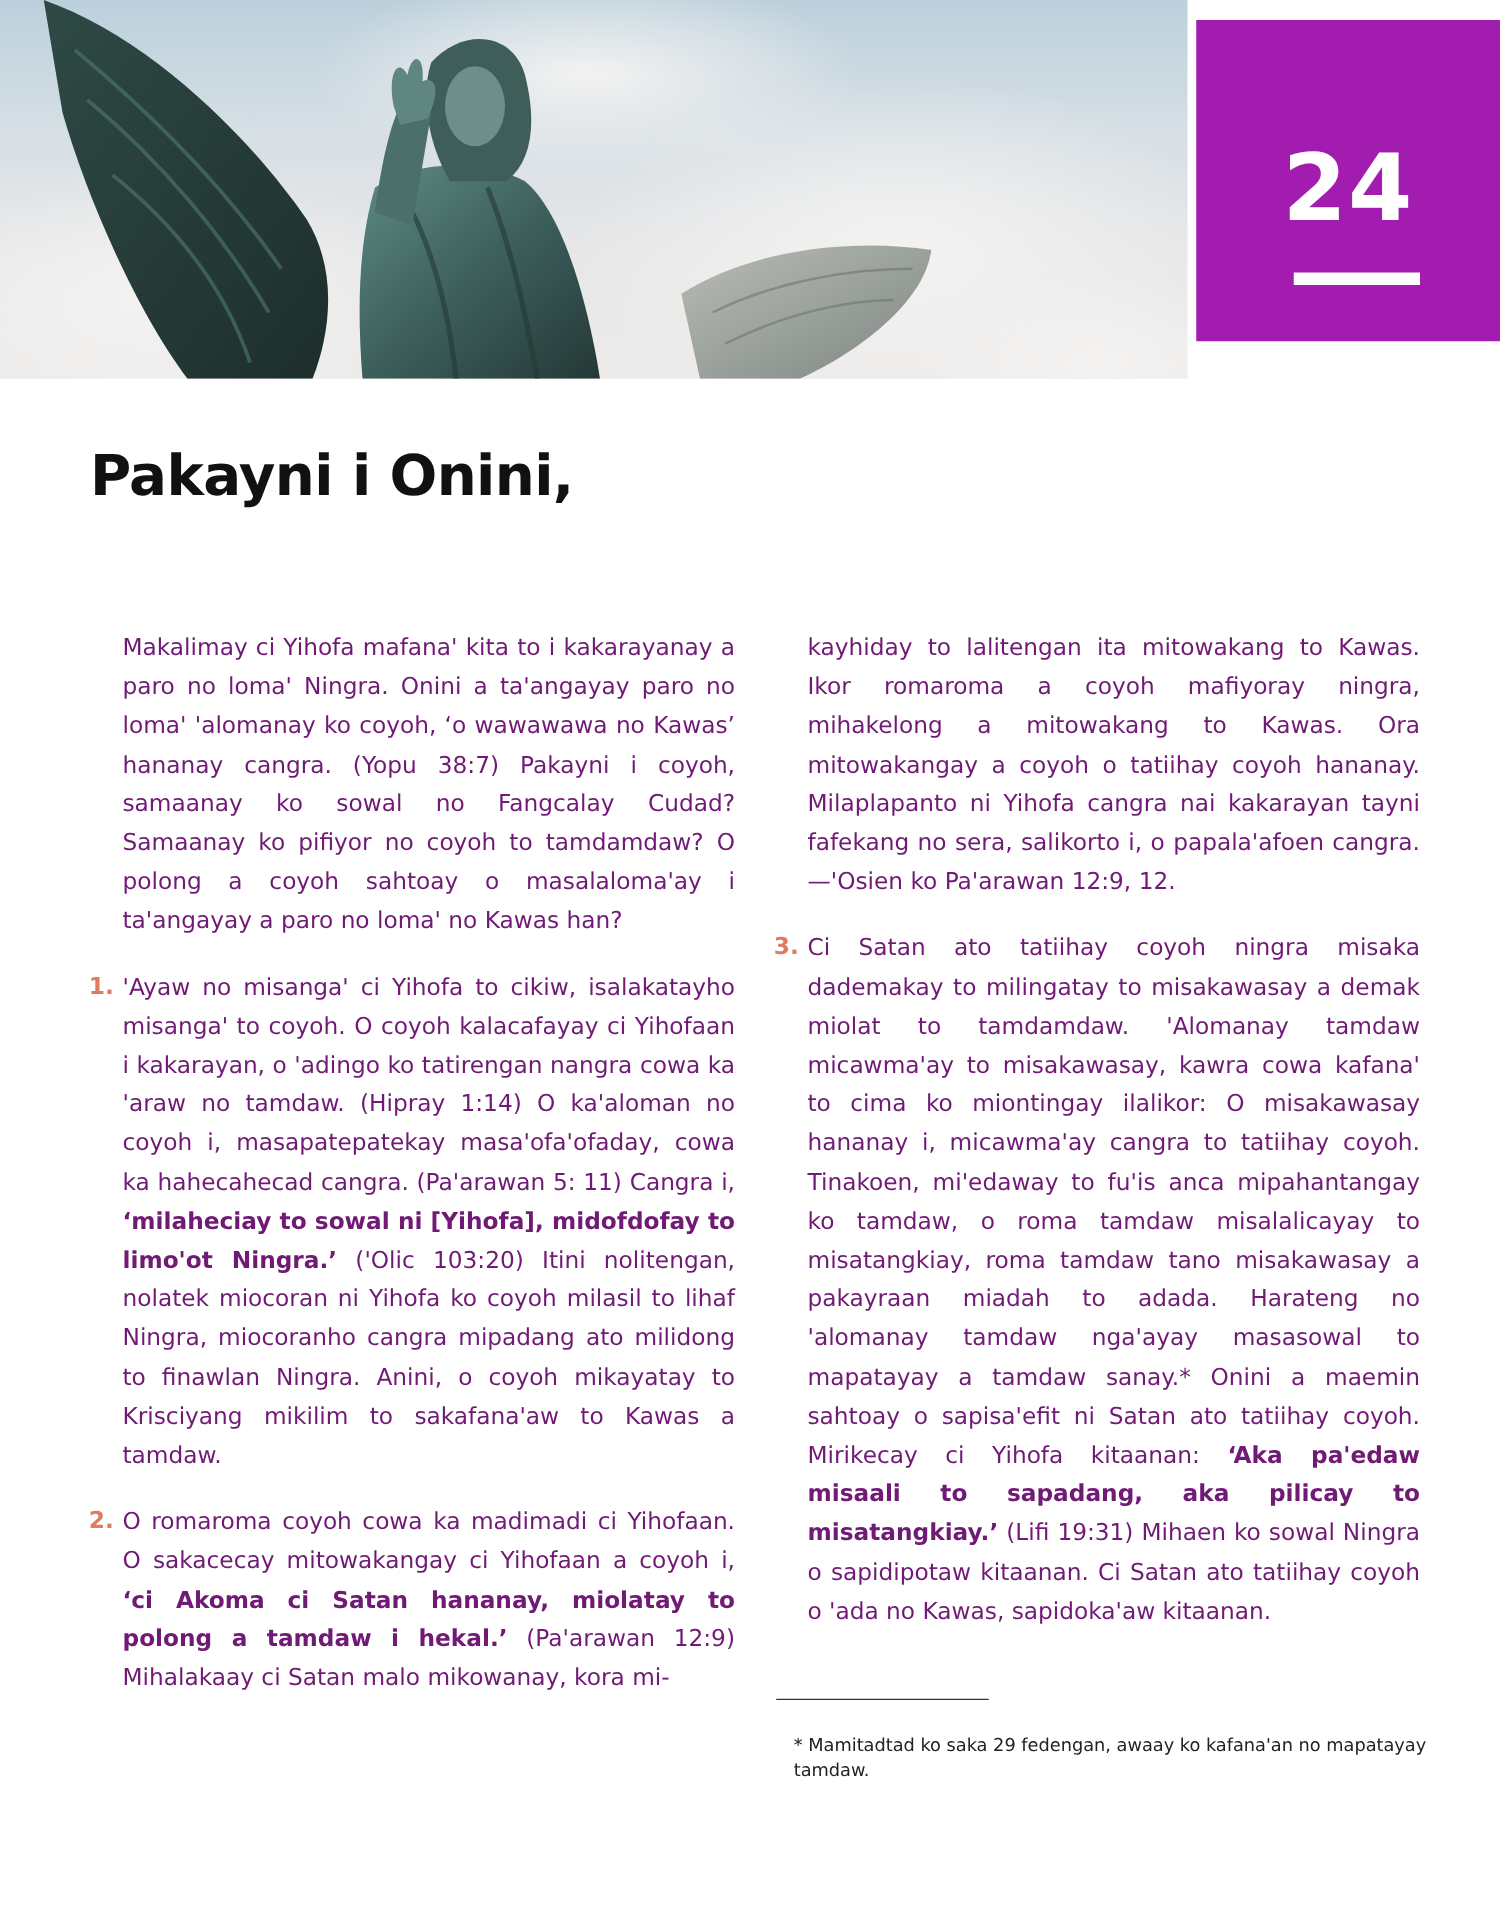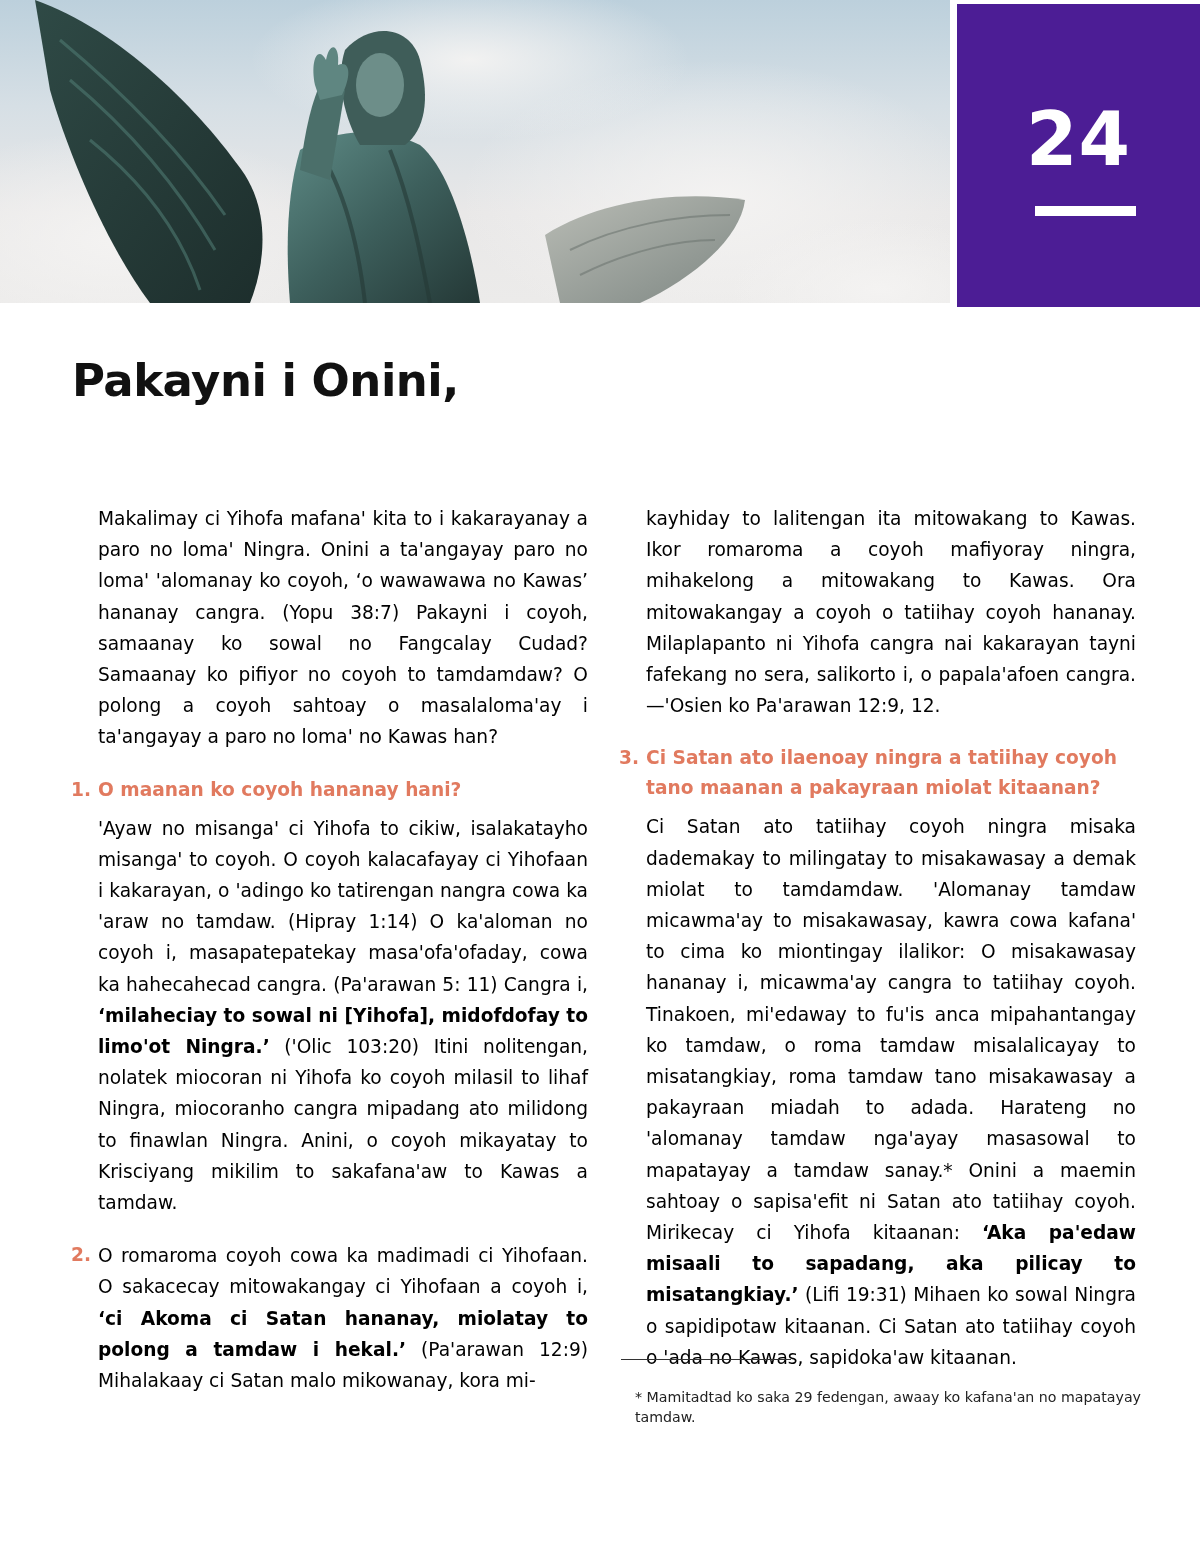--- a/index.html
+++ b/index.html
@@ -3,39 +3,39 @@
 <meta charset="utf-8">
 <style>
   html, body { margin: 0; padding: 0; background: #ffffff; }
   body { width: 1200px; height: 1543px; position: relative; overflow: hidden;
          font-family: "DejaVu Sans", sans-serif; color: #1a1a1a; }
 
   
   .hero { position: absolute; left: 0; top: 0; width: 950px; height: 303px; overflow: hidden;
           background: linear-gradient(180deg, #bcd0dc 0%, #d6dfe5 35%, #e9e8e8 70%, #ecebea 100%); }
   .hero svg { position: absolute; left: 0; top: 0; width: 950px; height: 303px; }
-  .badge { position: absolute; left: 957px; top: 4px; width: 243px; height: 303px; background: #4c1d95; }
+  .badge { position: absolute; left: 957px; top: 16px; width: 243px; height: 257px; background: #a21caf; }
   .badge-number { position: absolute; left: 0; right: 0; top: 98px; text-align: center;
                   color: #ffffff; font-family: "DejaVu Sans", sans-serif; font-weight: bold;
                   font-size: 74px; letter-spacing: 1px; line-height: 1; }
   .badge-rule { position: absolute; left: 78px; top: 202px; width: 101px; height: 10px; background: #ffffff; }
 
   
   .title { position: absolute; left: 72px; top: 352px; margin: 0;
            font-family: "DejaVu Sans", sans-serif; font-weight: bold; font-size: 45px;
            line-height: 58px; color: #111111; letter-spacing: -0.5px; }
   .title span { display: block; }
 
   
   .col { position: absolute; top: 503px; width: 490px; }
   .col-left { left: 98px; }
   .col-right { left: 646px; }
 
   .para { margin: 0; font-size: 18.6px; line-height: 31.2px; text-align: justify;
-          hyphens: manual; color: #000000; }
+          hyphens: manual; color: #701a75; }
   .para b { font-weight: bold; }
 
   .question { position: relative; margin: 0; font-weight: bold; font-size: 18.6px;
               line-height: 30px; color: #e17a5f; }
   .question .qnum { position: absolute; left: -27px; top: 0; }
 
   .q1 { margin-top: 22px; margin-bottom: 8px; }
   .q2 { margin-top: 22px; margin-bottom: 8px; }
   .q3 { margin-top: 22px; margin-bottom: 8px; }
 
@@ -97,34 +97,32 @@
 
 <h1 class="title">
   <span>Pakayni i Onini,</span>
 </h1>
 
 <div class="col col-left">
   <p class="para">Makalimay ci Yihofa mafana' kita to i kakarayanay a paro no loma' Ningra. Onini a ta'angayay paro no loma' 'alomanay ko coyoh, ‘o wawawawa no Kawas’ hananay cangra. (Yopu 38:7) Pakayni i coyoh, samaanay ko sowal no Fangcalay Cudad? Samaanay ko pifiyor no coyoh to tamdamdaw? O polong a coyoh sahtoay o masalaloma'ay i ta'angayay a paro no loma' no Kawas han?</p>
 
   <h3 class="question q1">
     <span class="qnum">1.</span>
-    <span>O maanan ko coyoh hananay hani?</span>
   </h3>
   <p class="para"><span>'Ayaw no misanga' ci Yihofa to cikiw, isalakatayho misanga' to coyoh. O coyoh kalacafayay ci Yihofaan i kakarayan, o 'adingo ko tatirengan nangra cowa ka 'araw no tamdaw. (Hipray 1:14) O ka'aloman no coyoh i, masapatepatekay masa'ofa'ofaday, cowa ka hahecahecad cangra. (Pa'arawan 5: 11) Cangra i, </span><b>‘milaheciay to sowal ni [Yihofa], midofdofay to limo'ot Ningra.’</b><span> ('Olic 103:20) Itini nolitengan, nolatek miocoran ni Yihofa ko coyoh milasil to lihaf Ningra, miocoranho cangra mipadang ato milidong to finawlan Ningra. Anini, o coyoh mikayatay to Krisciyang mikilim to sakafana'aw to Kawas a tamdaw.</span></p>
 
   <h3 class="question q2">
     <span class="qnum">2.</span>
   </h3>
   <p class="para" id="q2para"><span>O romaroma coyoh cowa ka madimadi ci Yihofaan. O sakacecay mitowakangay ci Yihofaan a coyoh i, </span><b>‘ci Akoma ci Satan hananay, miolatay to polong a tamdaw i hekal.’</b><span id="q2tail"> (Pa'arawan 12:9) Mihalakaay ci Satan malo mikowanay, kora mi-</span></p>
 </div>
 
 <div class="col col-right">
   <p class="para"><span id="q2cont">kayhiday to lalitengan ita mitowakang to Kawas. Ikor romaroma a coyoh mafiyoray ningra, mihakelong a mitowakang to Kawas. Ora mitowakangay a coyoh o tatiihay coyoh hananay. Milaplapanto ni Yihofa cangra nai kakarayan tayni fafekang no sera, salikorto i, o papala'afoen cangra.—'Osien ko Pa'arawan 12:9, 12.</span></p>
 
   <h3 class="question q3">
     <span class="qnum">3.</span>
-    <span>Ci Satan ato ilaenoay ningra a tatiihay coyoh tano maanan a pakayraan miolat kitaanan?</span>
   </h3>
   <p class="para"><span>Ci Satan ato tatiihay coyoh ningra misaka dademakay to milingatay to misakawasay a demak miolat to tamdamdaw. 'Alomanay tamdaw micawma'ay to misakawasay, kawra cowa kafana' to cima ko miontingay ilalikor: O misakawasay hananay i, micawma'ay cangra to tatiihay coyoh. Tinakoen, mi'edaway to fu'is anca mipahantangay ko tamdaw, o roma tamdaw misalalicayay to misatangkiay, roma tamdaw tano misakawasay a pakayraan miadah to adada. Harateng no 'alomanay tamdaw nga'ayay masasowal to mapatayay a tamdaw sanay.* Onini a maemin sahtoay o sapisa'efit ni Satan ato tatiihay coyoh. Mirikecay ci Yihofa kitaanan: </span><b>‘Aka pa'edaw misaali to sapadang, aka pilicay to misatangkiay.’</b><span> (Lifi 19:31) Mihaen ko sowal Ningra o sapidipotaw kitaanan. Ci Satan ato tatiihay coyoh o 'ada no Kawas, sapidoka'aw kitaanan.</span></p>
 </div>
 
 <div class="footnote-rule"></div>
 <p class="footnote">* Mamitadtad ko saka 29 fedengan, awaay ko kafana'an no mapatayay tamdaw.</p>
 
 </body></html>

